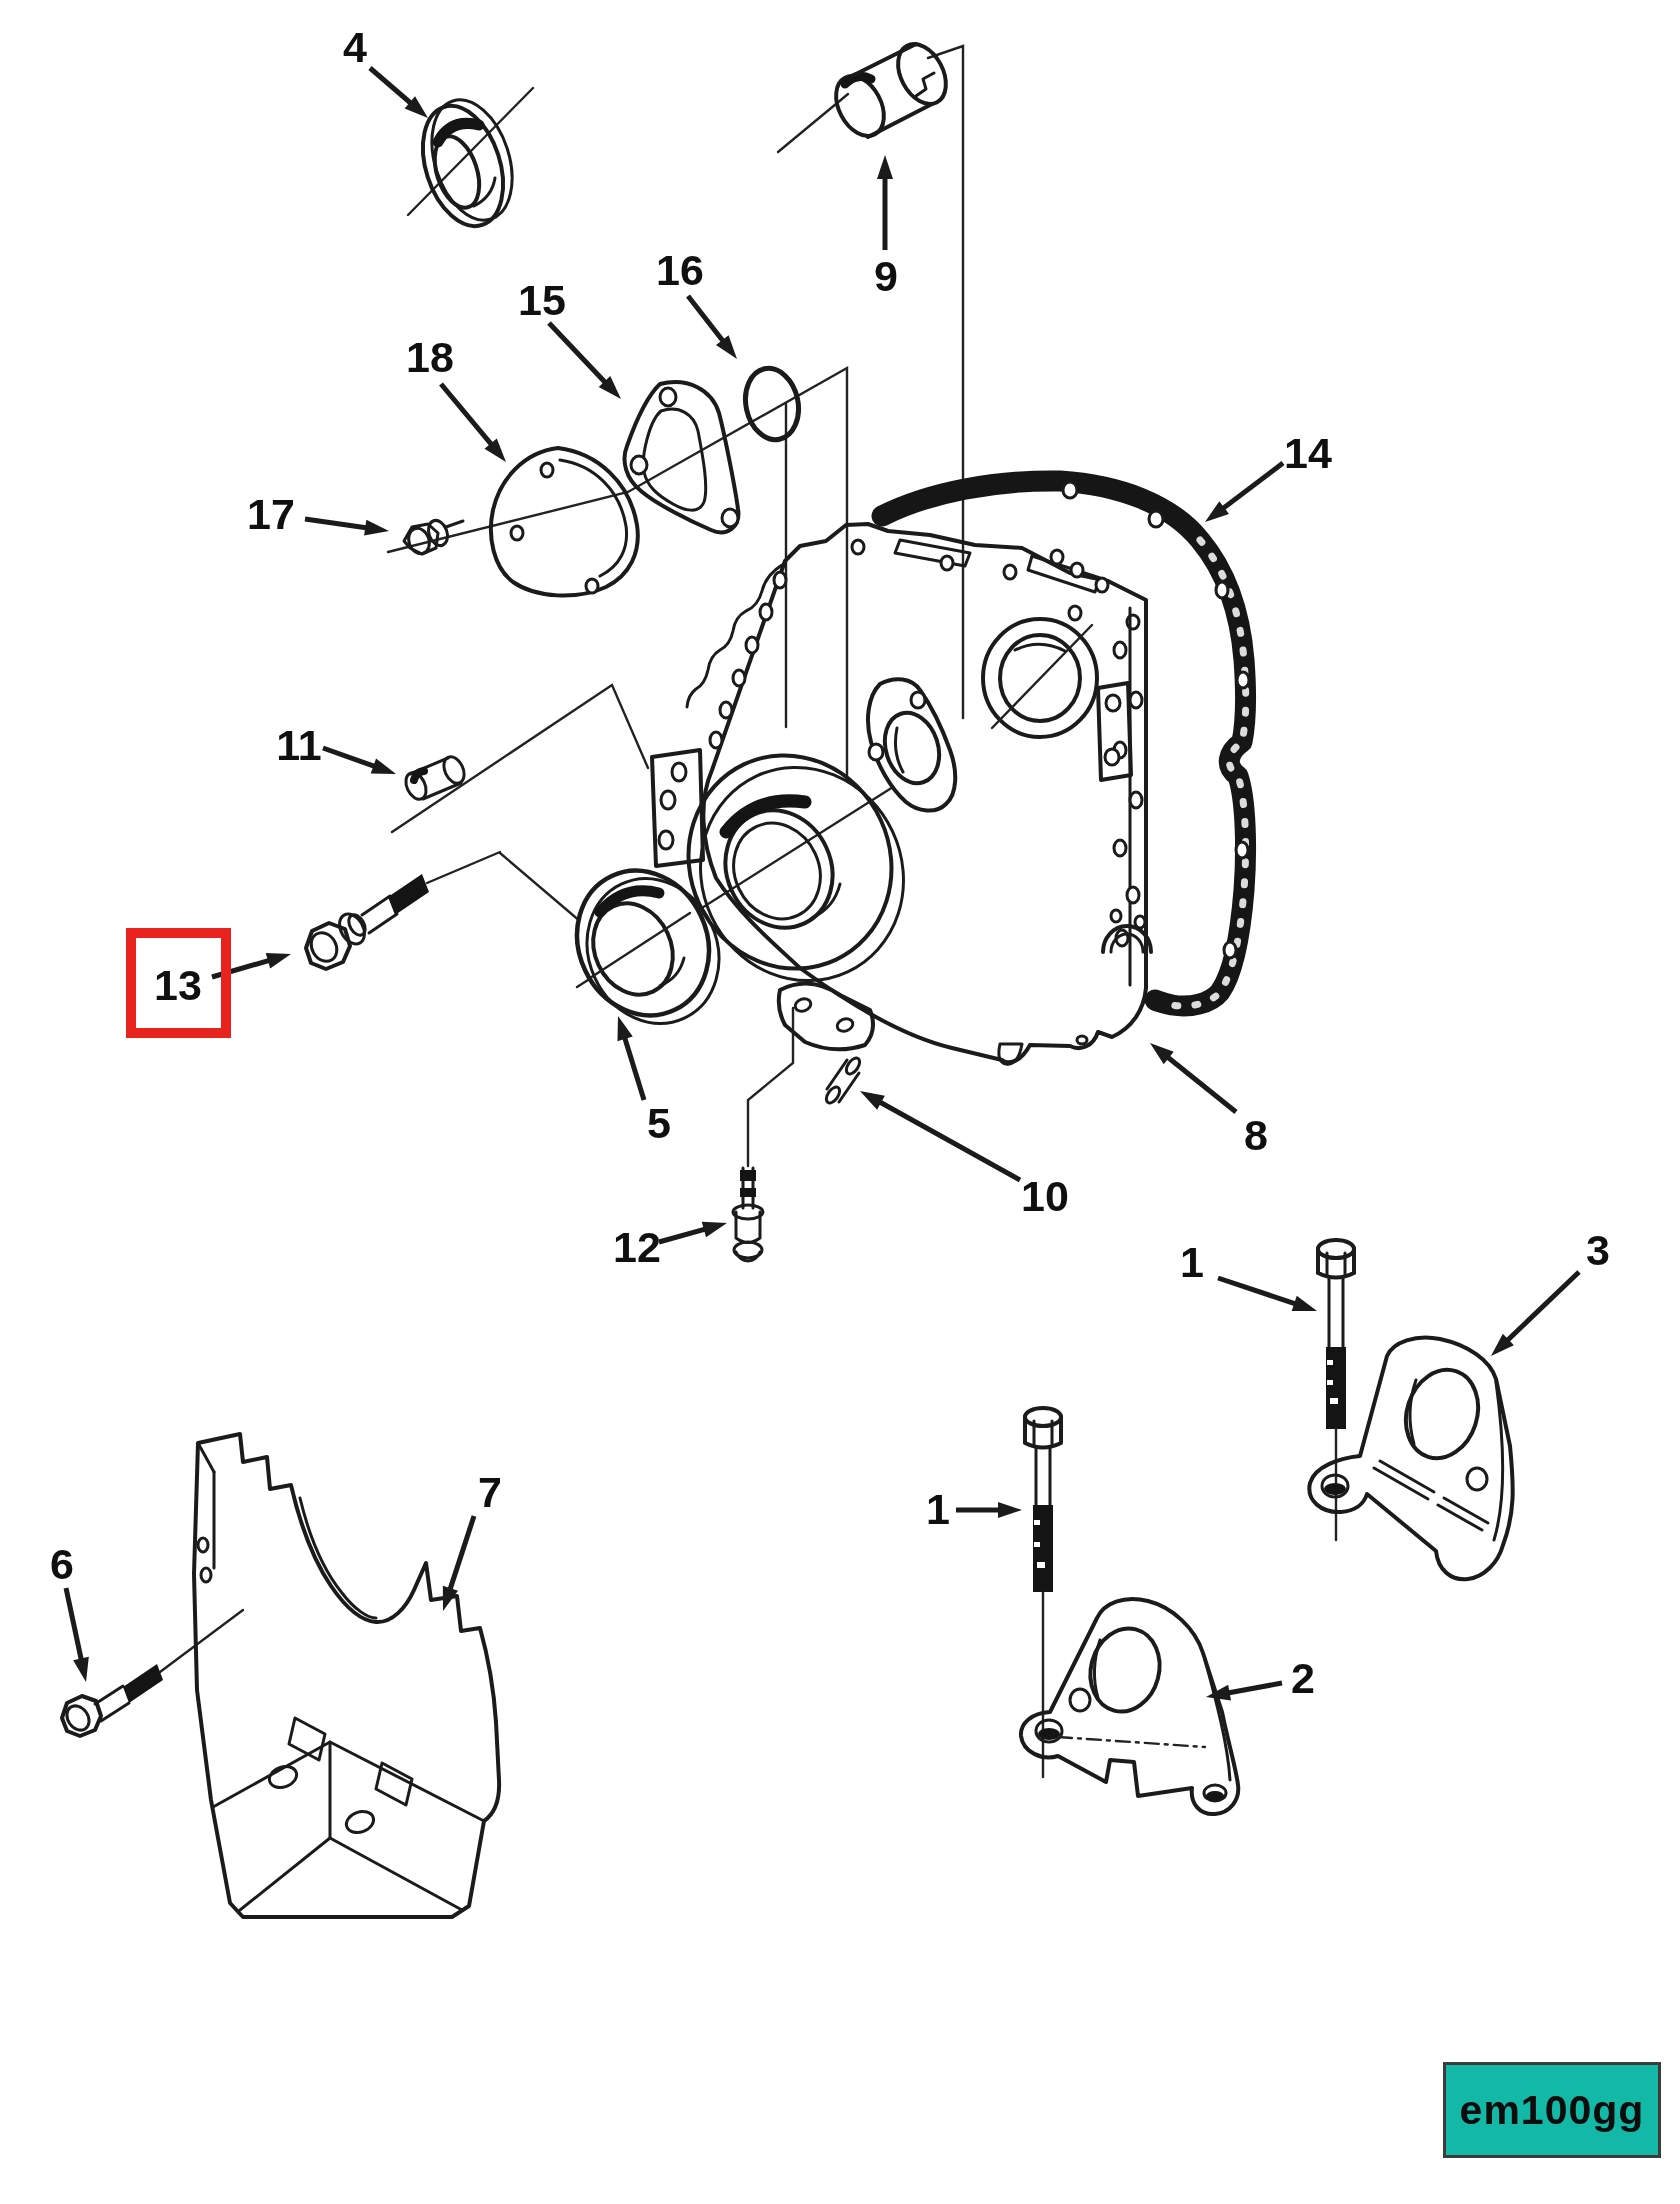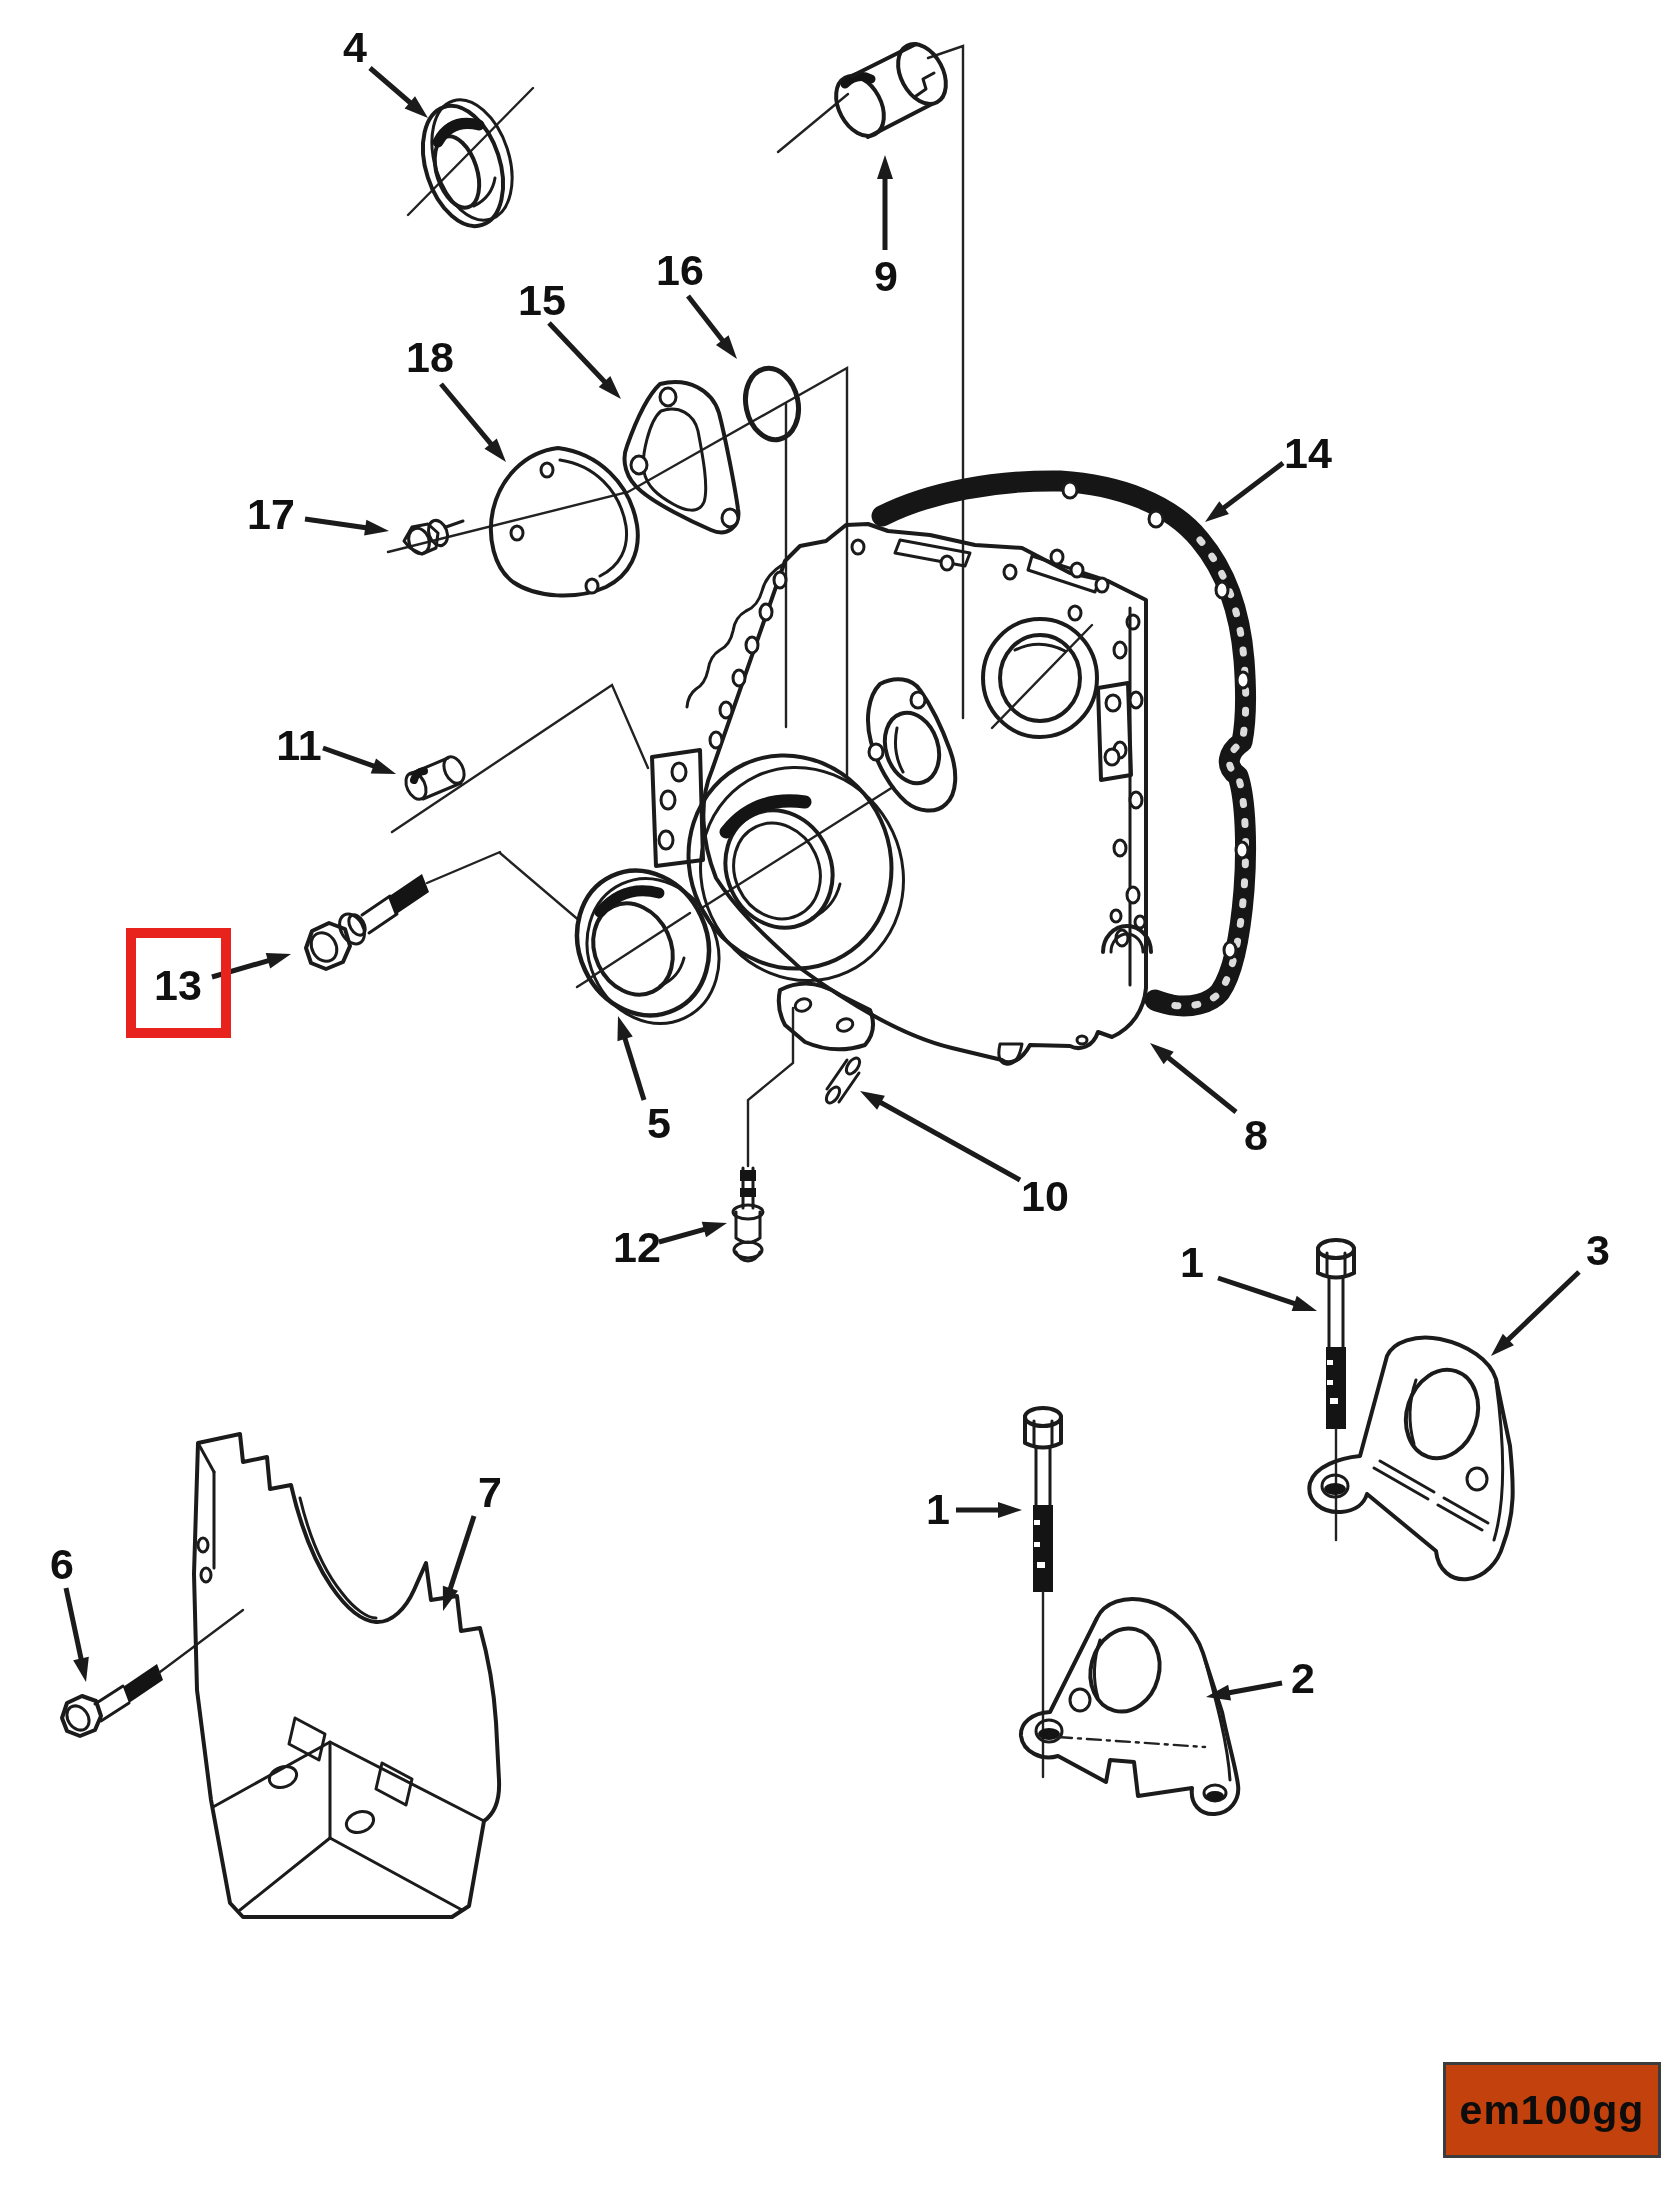--- a/index.html
+++ b/index.html
@@ -12,21 +12,21 @@
   .ln2{stroke:#1b1b1b;fill:none;stroke-width:3;stroke-linecap:round;stroke-linejoin:round;}
   .thin{stroke:#222;fill:none;stroke-width:2.4;stroke-linecap:round;}
   .dark{fill:#141414;stroke:none;}
   .whitefill{fill:#ffffff;}
   .gasket-band{stroke:#161616;fill:none;stroke-width:21;stroke-linecap:round;stroke-linejoin:round;}
   .gasket-speckle{stroke:#ffffff;fill:none;stroke-width:7;stroke-linecap:round;stroke-dasharray:3 17;opacity:.85;}
   .hole{stroke:#1b1b1b;fill:#ffffff;stroke-width:3;}
   .callout-text{font-family:"Liberation Sans",sans-serif;font-weight:bold;font-size:43px;fill:#101010;}
   .figcode{
     position:absolute;display:flex;align-items:center;justify-content:center;
-    border:3px solid #3c3c3c;background:#c2410c;color:#0d0d0d;
+    border:3px solid #3c3c3c;background:#14b8a6;color:#0d0d0d;
     font-weight:bold;font-size:41px;letter-spacing:1px;
   }
 </style>
 </head>
 <body>
 
 <div class="page">
 <svg width="1680" height="2204" viewBox="0 0 1680 2204">
 
   <g>

